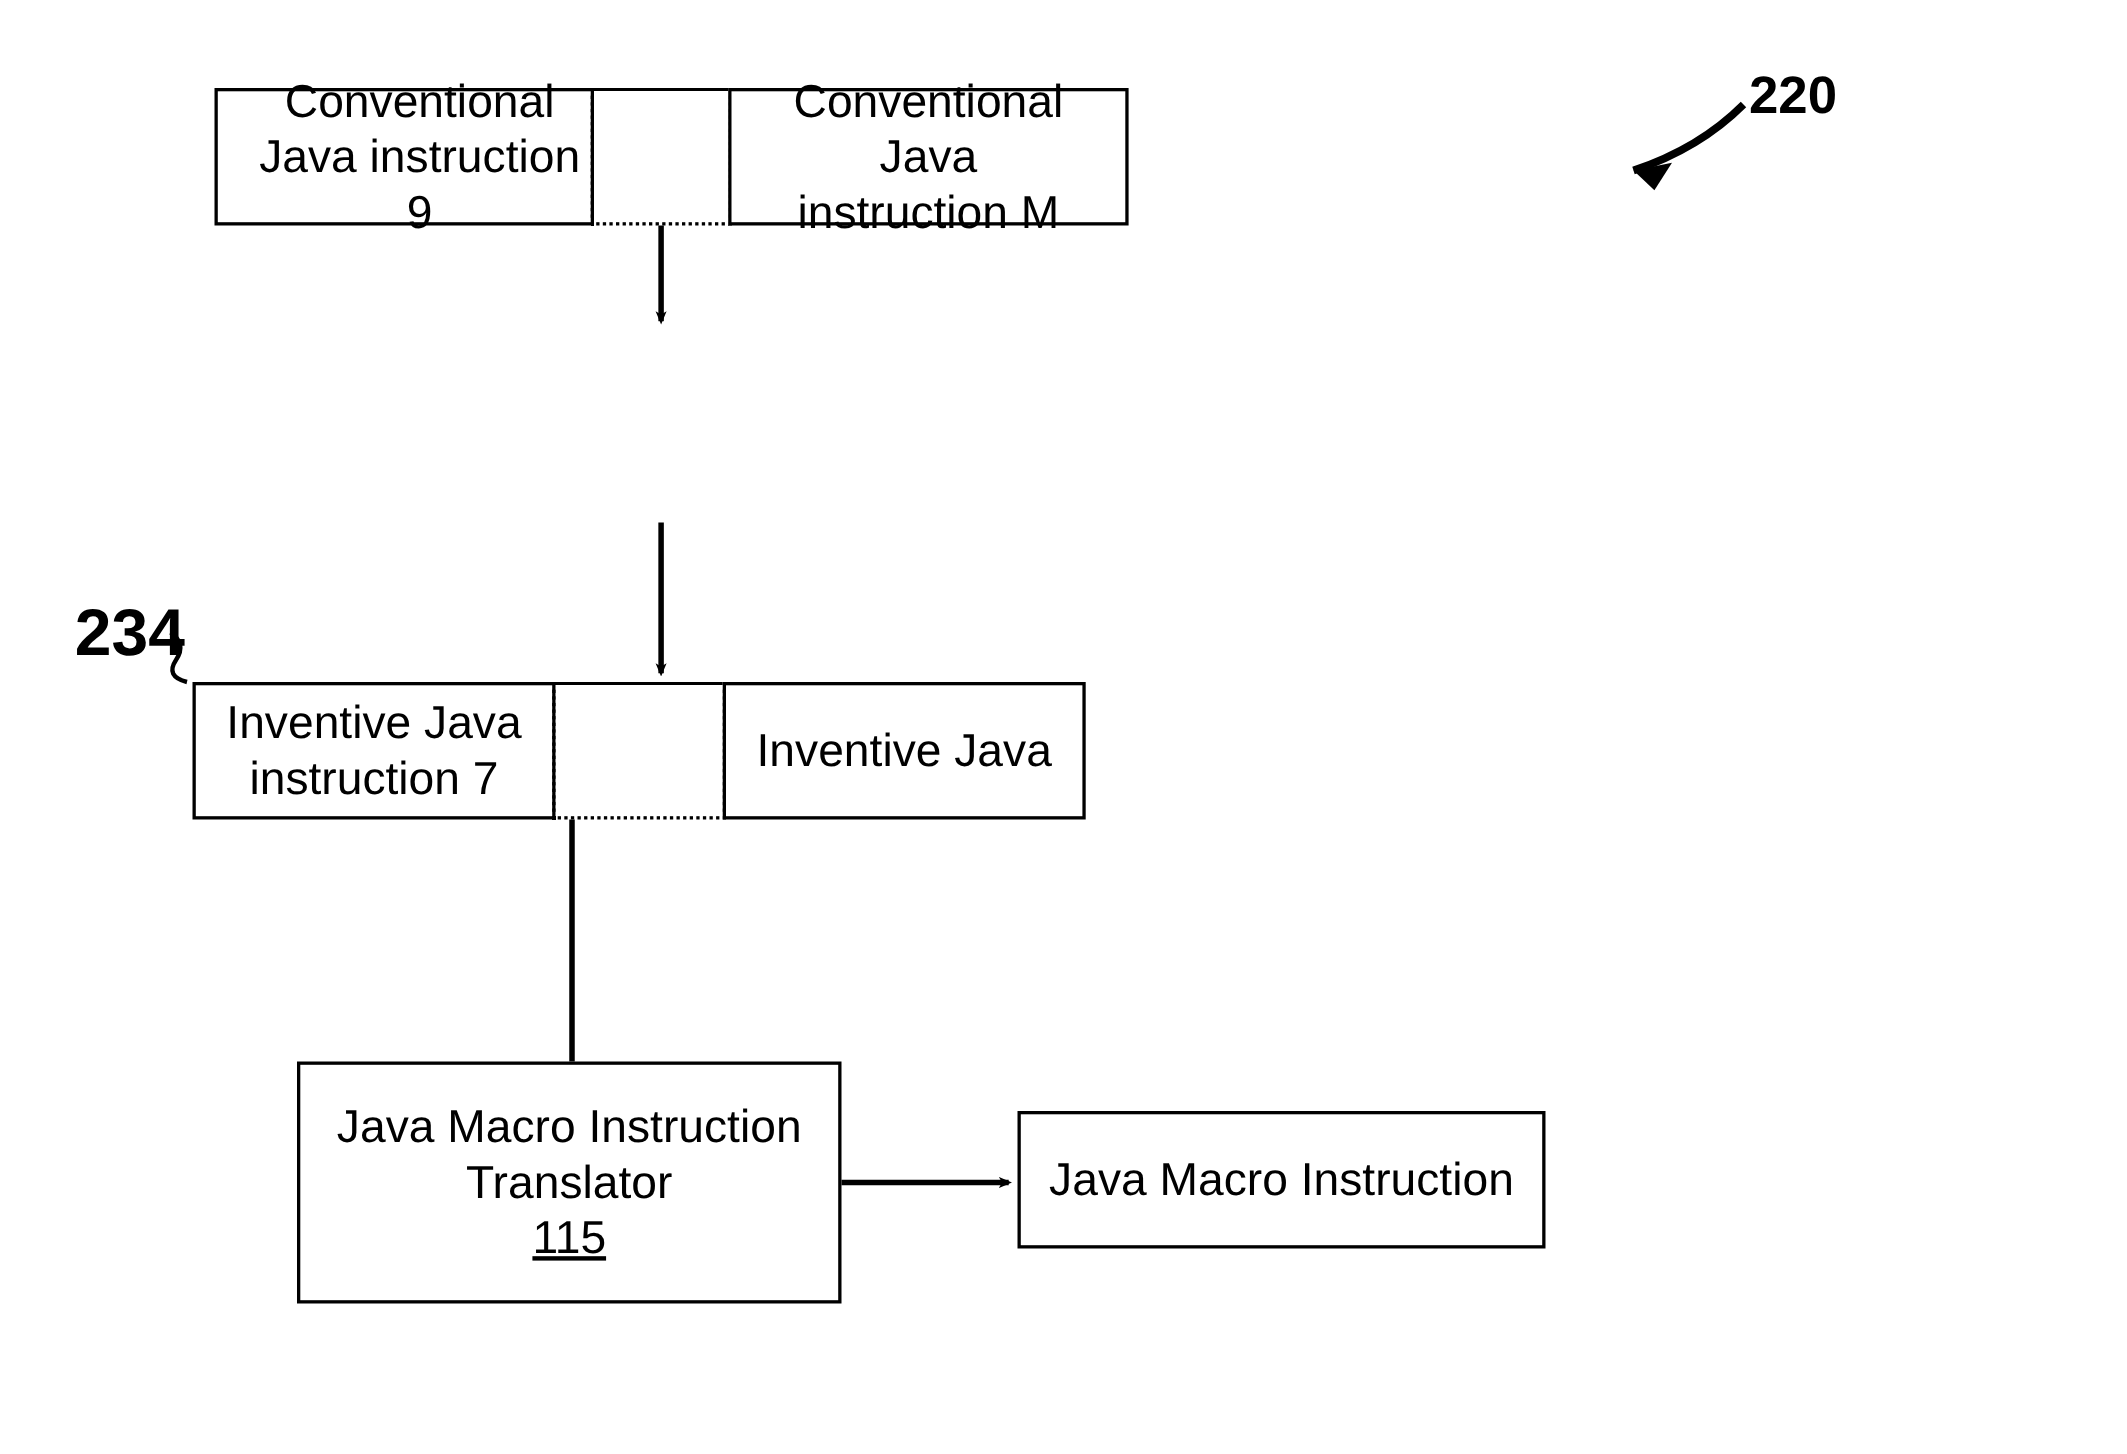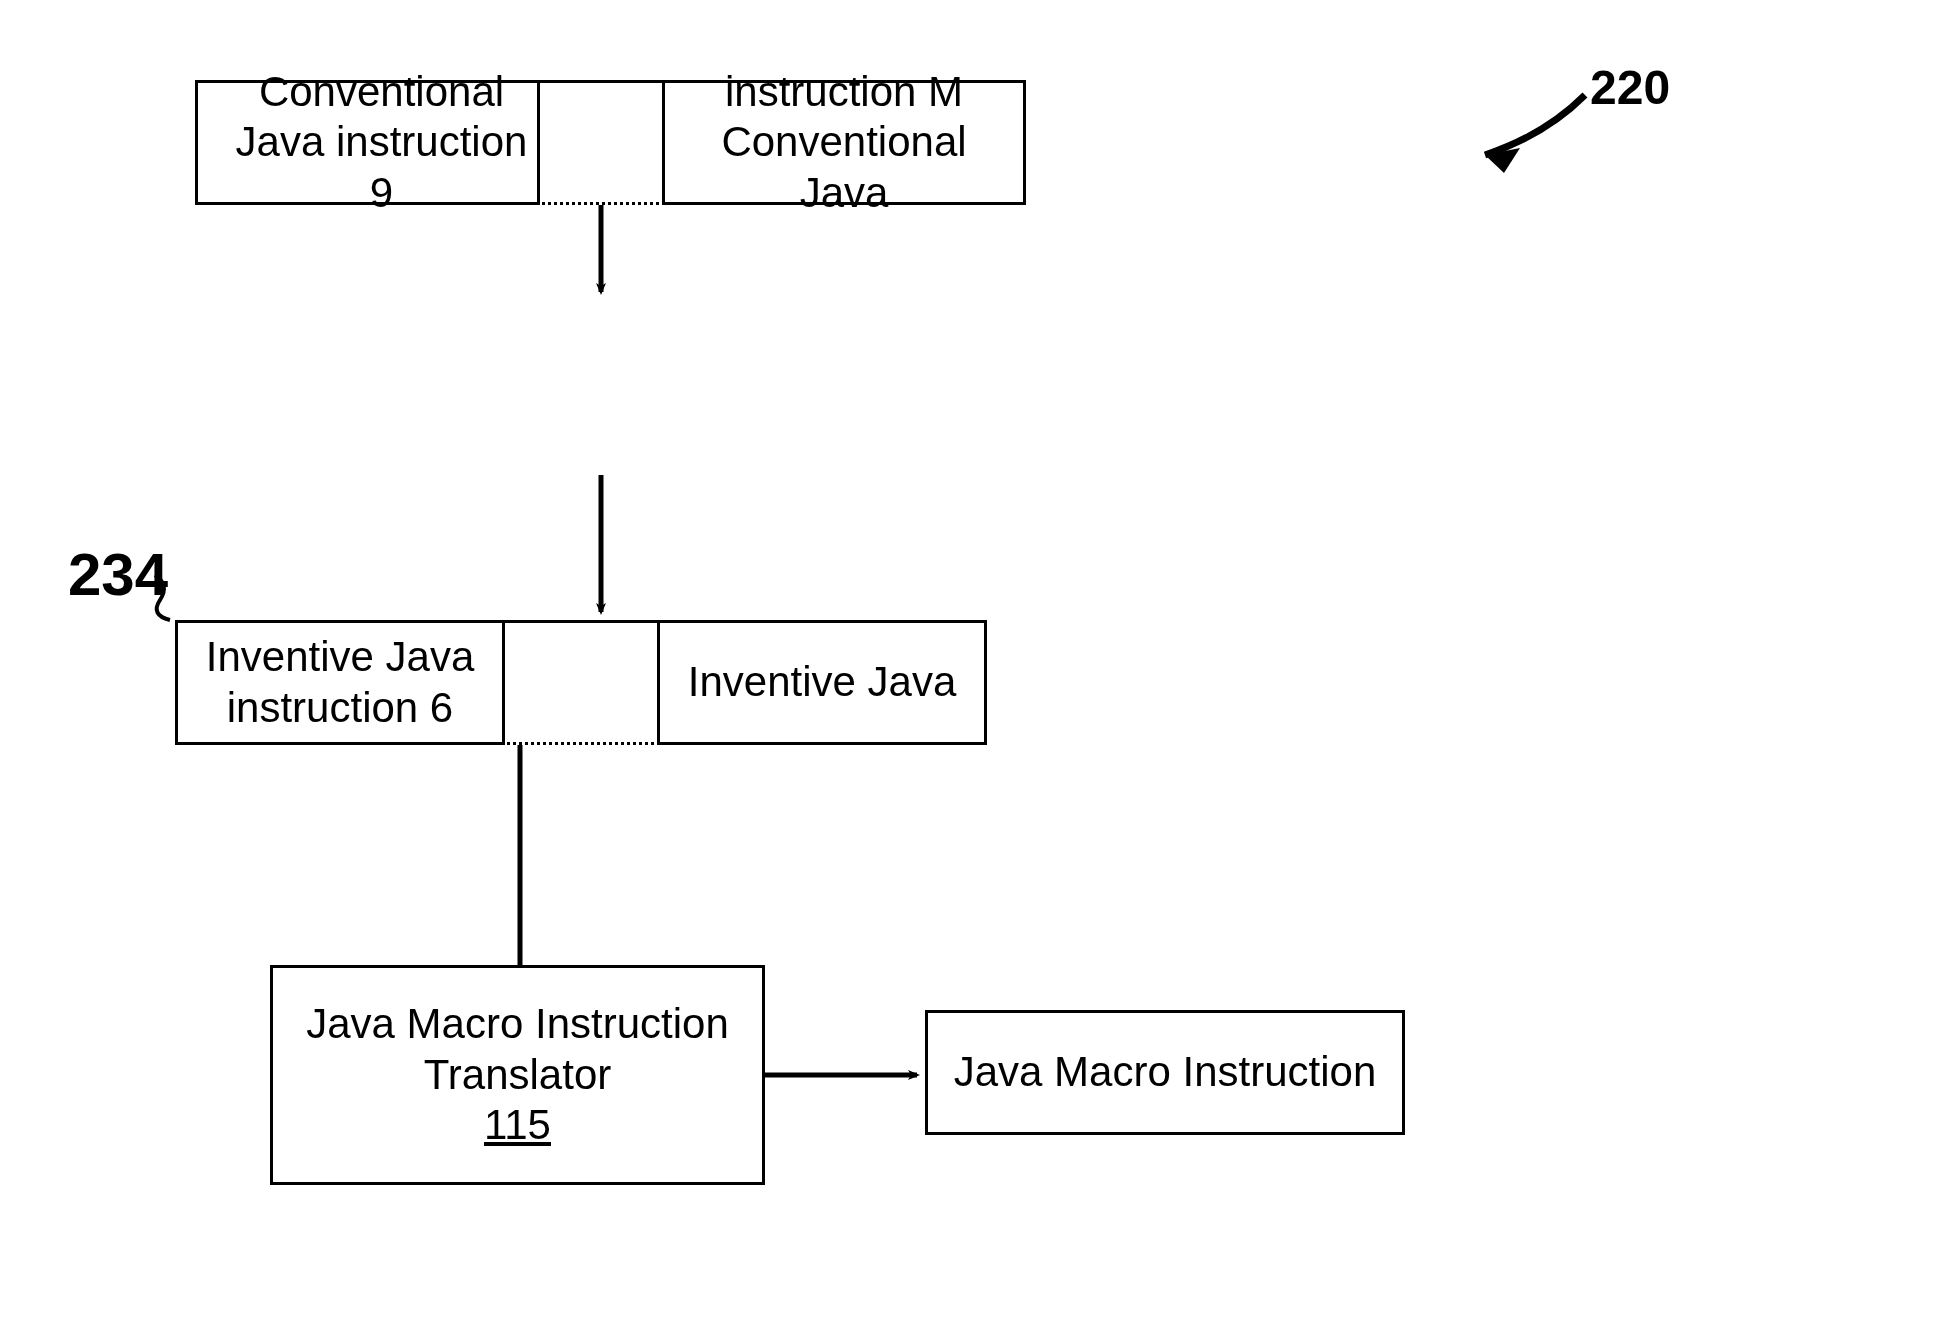--- a/index.html
+++ b/index.html
@@ -57,28 +57,28 @@
   <div class="label" style="left:1590px; top:60px;">220</div>
 
   <div class="label-small" style="left:68px; top:540px;">234</div>
 
   <div class="box" style="left:195px; top:80px; width:345px; height:125px;padding-left:36px;">
     <span>Conventional</span>
     <span>Java instruction 9</span>
   </div>
   <div style="position:absolute; left:537px; top:80px; width:128px; height:125px; border-top:3px solid #000; border-bottom:3px dotted #000; border-left:3px dotted #000; border-right:3px dotted #000; box-sizing:border-box;"></div>
   <div class="box" style="left:662px; top:80px; width:364px; height:125px;">
+    <span>Conventional Java</span>
     <span>instruction M</span>
-    <span>Conventional Java</span>
   </div>
 
 
   <div class="box" style="left:175px; top:620px; width:330px; height:125px;">
     <span>Inventive Java</span>
-    <span>instruction 6</span>
+    <span>instruction 7</span>
   </div>
   <div style="position:absolute; left:502px; top:620px; width:158px; height:125px; border-top:3px solid #000; border-bottom:3px dotted #000; border-left:3px dotted #000; border-right:3px dotted #000; box-sizing:border-box;"></div>
   <div class="box" style="left:657px; top:620px; width:330px; height:125px;">
     <span>Inventive Java</span>
   </div>
 
   <div class="box" style="left:270px; top:965px; width:495px; height:220px;">
     <span>Java Macro Instruction</span>
     <span>Translator</span>
     <span class="underline">115</span>

